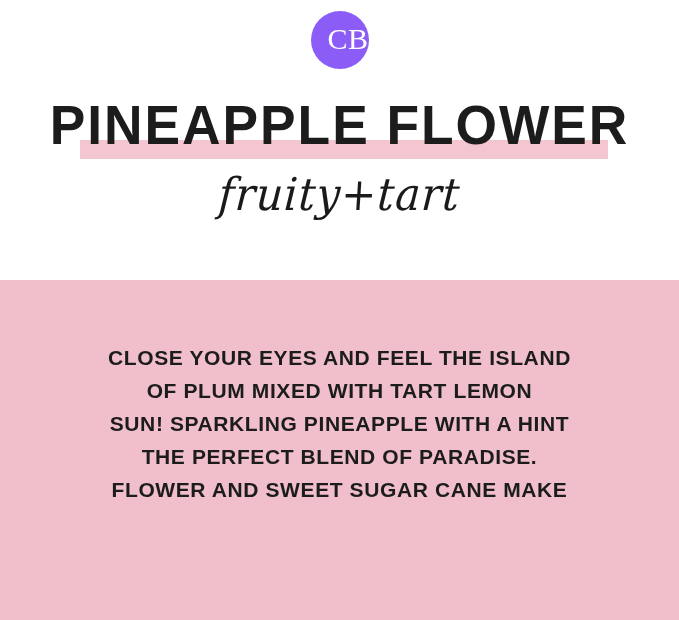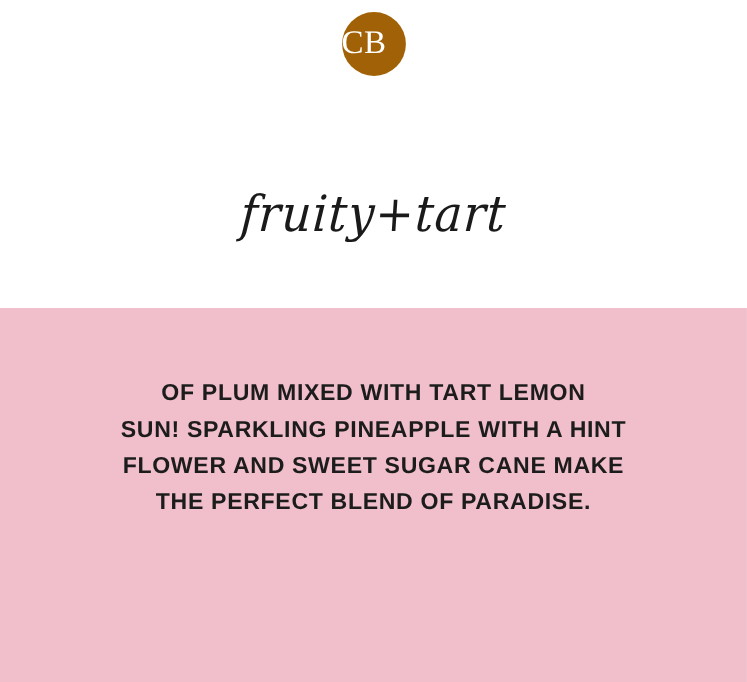--- a/index.html
+++ b/index.html
@@ -39,24 +39,24 @@
     left: 0;
     top: 11px;
     width: 679px;
     display: flex;
     justify-content: center;
   }
   .logo-circle {
     width: 58px;
     height: 58px;
     border-radius: 50%;
-    background: #a16207;
+    background: #8b5cf6;
     display: flex;
     align-items: center;
-    justify-content: flex-start;
+    justify-content: flex-end;
   }
   .logo-text {
     color: #ffffff;
     font-family: "Liberation Serif", serif;
     font-size: 30px;
     line-height: 1;
     letter-spacing: 0.5px;
     font-weight: 400;
     padding-bottom: 2px;
   }
@@ -144,27 +144,32 @@
 <div class="page">
 
   <div class="top-section">
 
     <div class="logo-wrap">
       <div class="logo-circle">
         <span class="logo-text">CB</span>
       </div>
     </div>
 
+    <div class="title-block">
+      <div class="title-highlight"></div>
+      <div class="title-text">PINEAPPLE FLOWER</div>
+    </div>
 
     <div class="script-text">fruity+tart</div>
 
   </div>
 
   <div class="pink-panel">
     <div class="description">
+      <div class="desc-line">CLOSE YOUR EYES AND FEEL THE ISLAND</div>
       <div class="desc-line">OF PLUM MIXED WITH TART LEMON</div>
       <div class="desc-line">SUN! SPARKLING PINEAPPLE WITH A HINT</div>
+      <div class="desc-line">THE PERFECT BLEND OF PARADISE.</div>
       <div class="desc-line">FLOWER AND SWEET SUGAR CANE MAKE</div>
-      <div class="desc-line">THE PERFECT BLEND OF PARADISE.</div>
     </div>
   </div>
 
 </div>
 
 </body></html>

